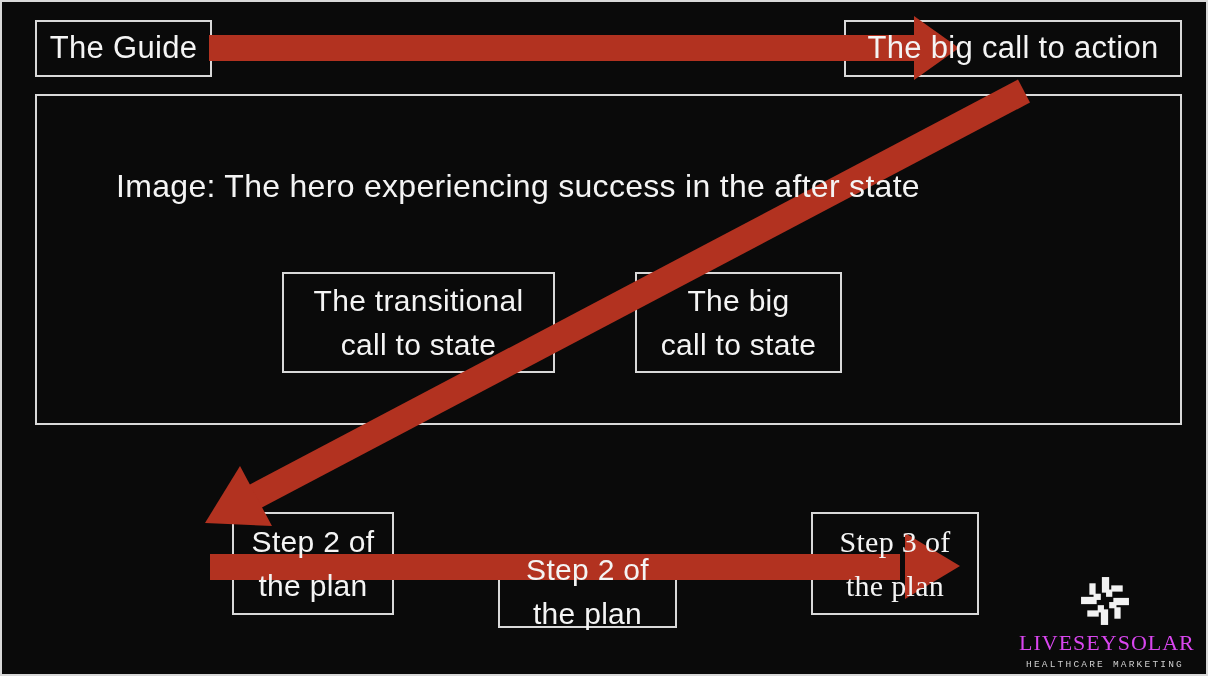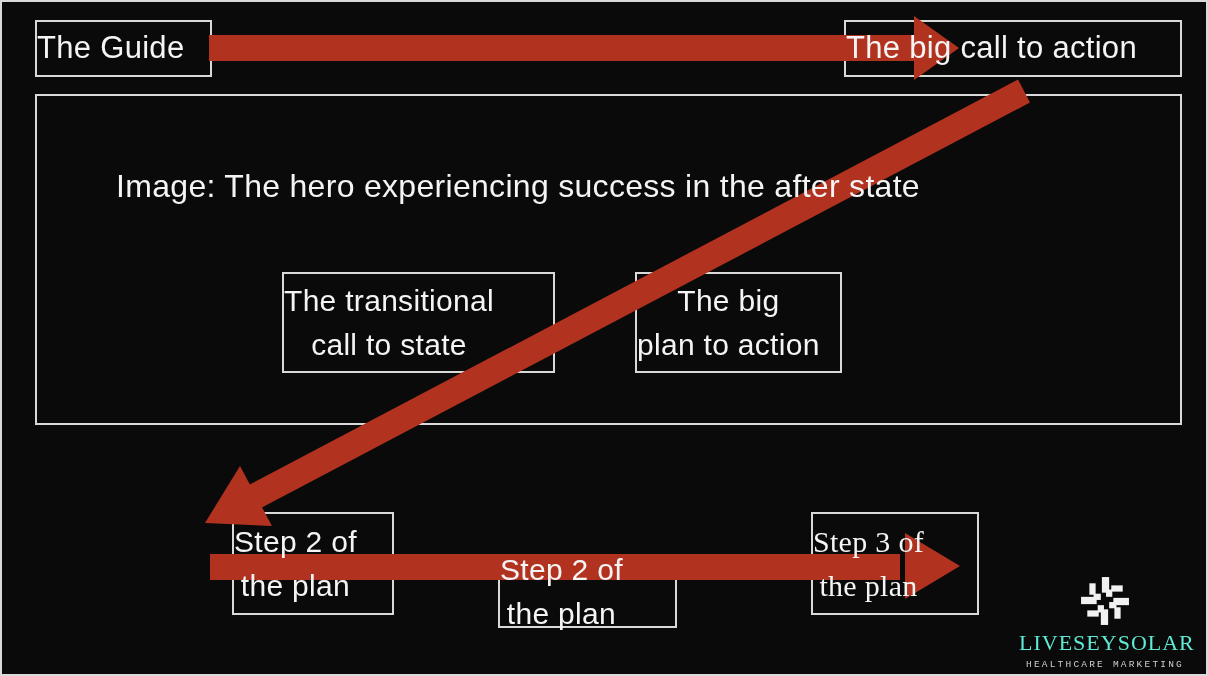--- a/index.html
+++ b/index.html
@@ -10,21 +10,21 @@
     border:2px solid var(--line,#d9d9d9);
     box-sizing:border-box;
     overflow:hidden;
     font-family:"Liberation Sans", sans-serif;
     color:var(--text,#f4f4f4);
   }
   .box{
     position:absolute;
     border:2px solid var(--line,#d9d9d9);
     box-sizing:border-box;
-    display:flex;align-items:center;
+    display:flex;align-items:center;justify-content:center;
     text-align:center;
   }
   .label{
     position:relative;z-index:3;
     white-space:pre-line;
     font-size:30px;line-height:1.45;
     color:var(--text,#f4f4f4);
     letter-spacing:.3px;
   }
   .label.single{line-height:1.1;font-size:31px;}
@@ -37,21 +37,21 @@
     color:var(--text,#f4f4f4);
   }
   .logo{
     position:absolute;left:1017px;top:574px;width:172px;
     z-index:3;text-align:center;
   }
   .logo-icon{display:block;margin:0 auto 4px auto;}
   .logo-name{
     font-family:"Liberation Serif", serif;
     font-size:22px;letter-spacing:1px;
-    color:#5eead4;white-space:nowrap;
+    color:#d946ef;white-space:nowrap;
   }
   .logo-tagline{
     font-family:Liberation Mono, monospace;
     font-size:9.5px;letter-spacing:2.2px;
     color:#cfcfcf;margin-top:3px;white-space:nowrap;
   }
 </style>
 </head>
 <body>
 
@@ -67,21 +67,21 @@
 
   <div class="box" style="left:33px;top:92px;width:1147px;height:331px;"></div>
 
   <div class="box" style="left:280px;top:270px;width:273px;height:101px;">
     <span class="label">The transitional
 call to state</span>
   </div>
 
   <div class="box" style="left:633px;top:270px;width:207px;height:101px;">
     <span class="label">The big
-plan to action</span>
+call to state</span>
   </div>
 
   <div class="box" style="left:230px;top:510px;width:162px;height:103px;">
     <span class="label">Step 2 of
 the plan</span>
   </div>
 
   <div class="box" style="left:496px;top:510px;width:179px;height:73px;margin-top:43px;">
     <span class="label">Step 2 of
 the plan</span>

